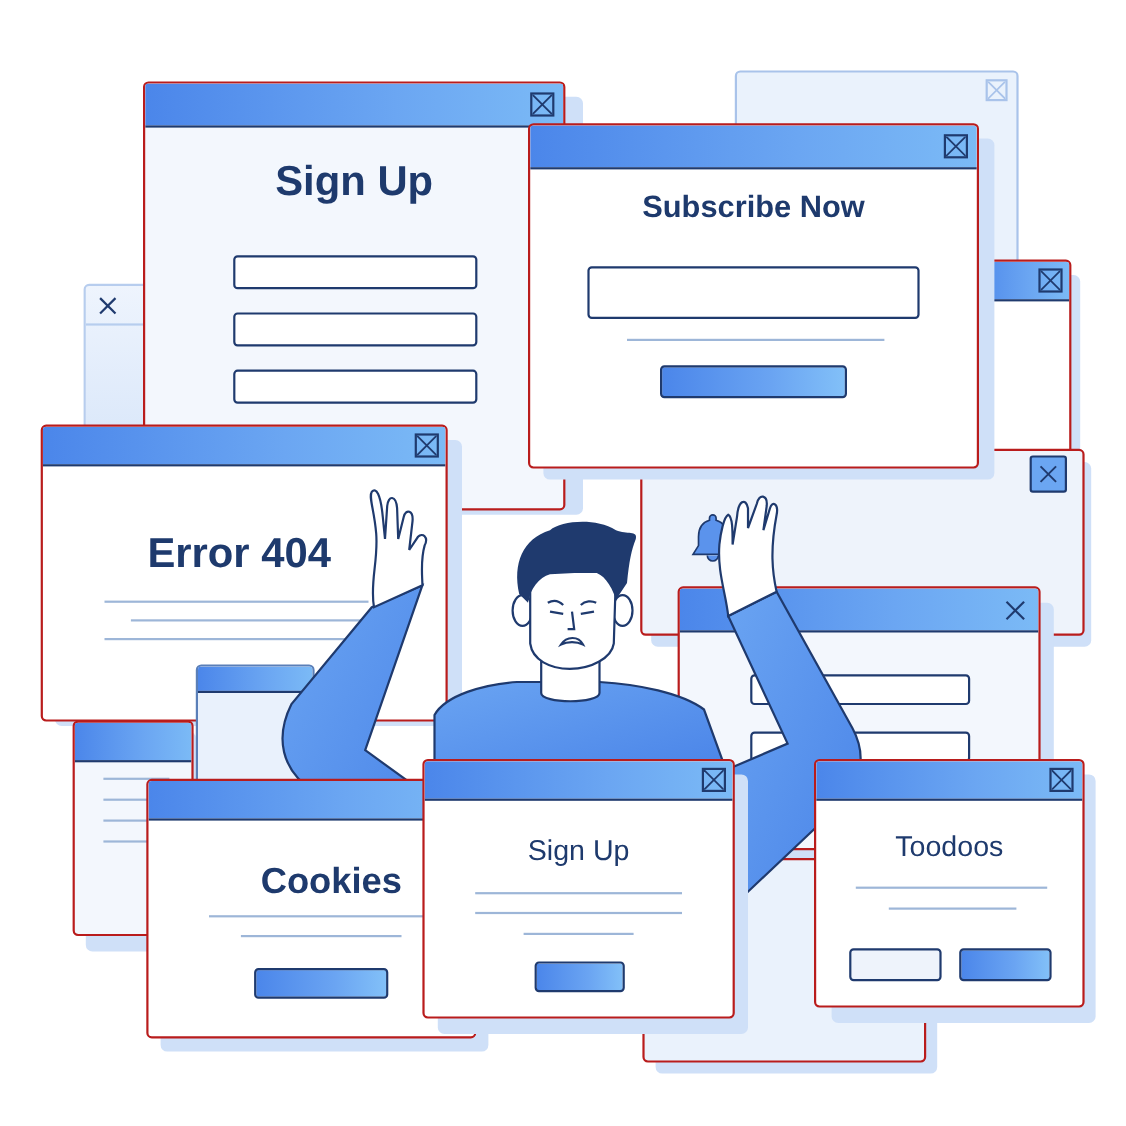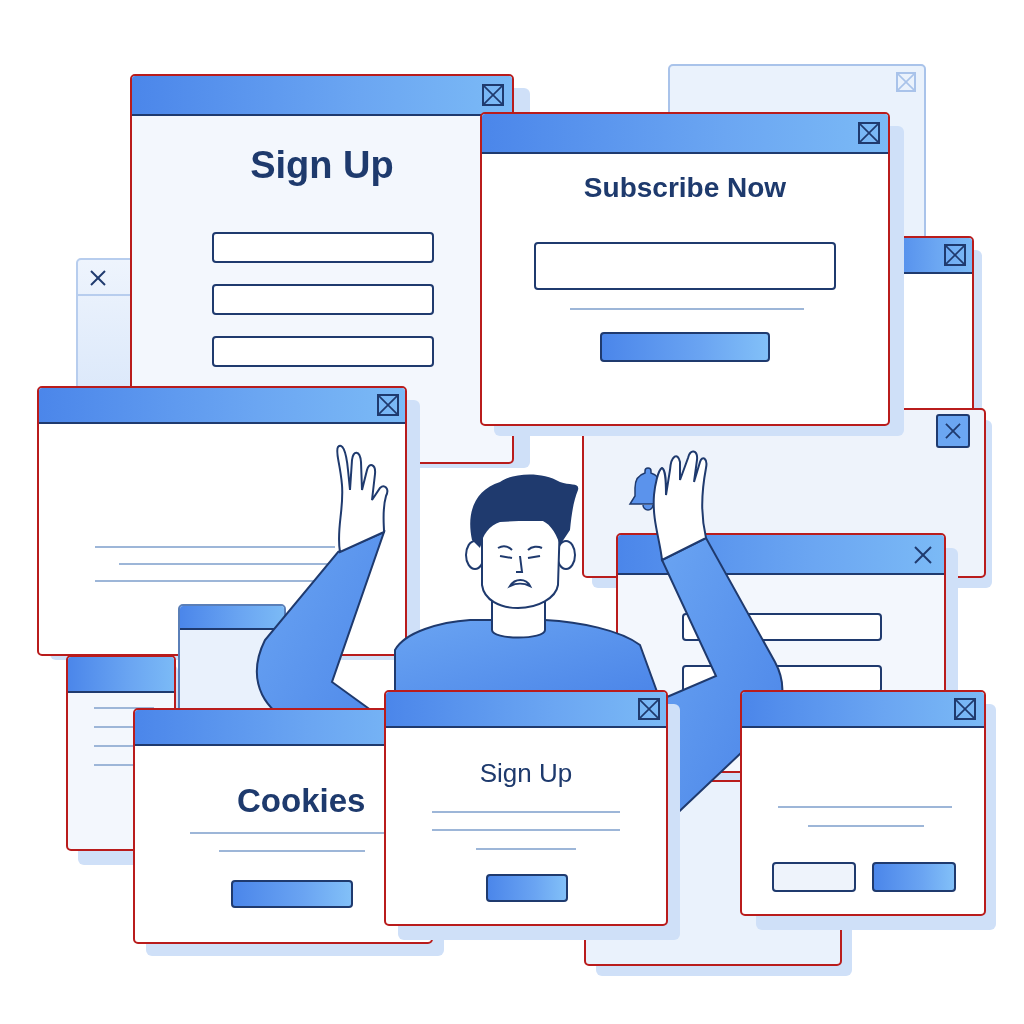--- a/index.html
+++ b/index.html
@@ -143,20 +143,21 @@
 
 <div class="shadow" style="left:50px;top:400px;width:370px;height:260px;"></div>
 <div class="win front" style="left:37px;top:386px;width:370px;height:270px;">
   <div class="titlebar" style="height:36px;"></div>
   <div class="close-box" style="right:6px;top:6px;">
     <svg viewBox="0 0 22 22">
         <line x1="0" y1="0" x2="22" y2="22" stroke="#1f3a6e" stroke-width="2"></line>
         <line x1="22" y1="0" x2="0" y2="22" stroke="#1f3a6e" stroke-width="2"></line>
       </svg>
   </div>
+  <div class="title-text" style="left:95px;right:auto;top:94px;font-size:38px;">Error 404</div>
   <div class="line" style="left:56px;top:158px;width:240px;"></div>
   <div class="line" style="left:80px;top:175px;width:220px;"></div>
   <div class="line" style="left:56px;top:192px;width:240px;"></div>
 </div>
 
 <div class="shadow" style="left:494px;top:126px;width:410px;height:310px;"></div>
 <div class="win front" style="left:480px;top:112px;width:410px;height:314px;">
   <div class="titlebar" style="height:40px;"></div>
   <div class="close-box" style="right:8px;top:8px;">
     <svg viewBox="0 0 22 22">
@@ -250,17 +251,18 @@
 
 <div class="shadow" style="left:756px;top:704px;width:240px;height:226px;"></div>
 <div class="win front" style="left:740px;top:690px;width:246px;height:226px;">
   <div class="titlebar" style="height:36px;"></div>
   <div class="close-box" style="right:8px;top:6px;">
     <svg viewBox="0 0 22 22">
         <line x1="0" y1="0" x2="22" y2="22" stroke="#1f3a6e" stroke-width="2"></line>
         <line x1="22" y1="0" x2="0" y2="22" stroke="#1f3a6e" stroke-width="2"></line>
       </svg>
   </div>
+  <div class="title-text" style="top:62px;font-size:26px;font-weight:normal;">Toodoos</div>
   <div class="line" style="left:36px;top:114px;width:174px;"></div>
   <div class="line" style="left:66px;top:133px;width:116px;"></div>
   <div class="btn-secondary" style="left:30px;top:170px;width:84px;height:30px;"></div>
   <div class="btn-primary" style="left:130px;top:170px;width:84px;height:30px;"></div>
 </div>
 
 </body></html>

